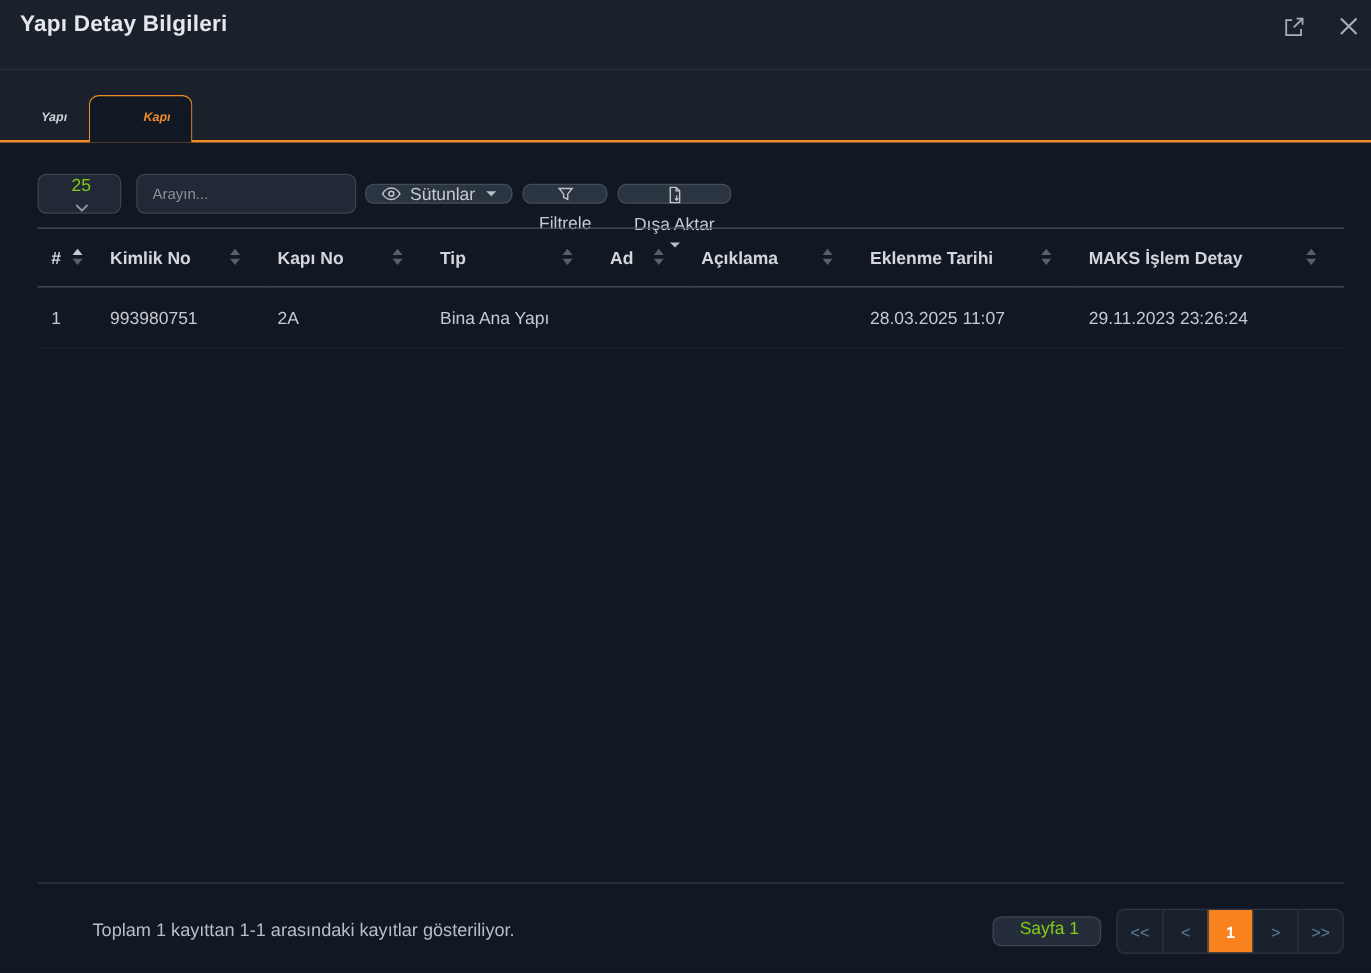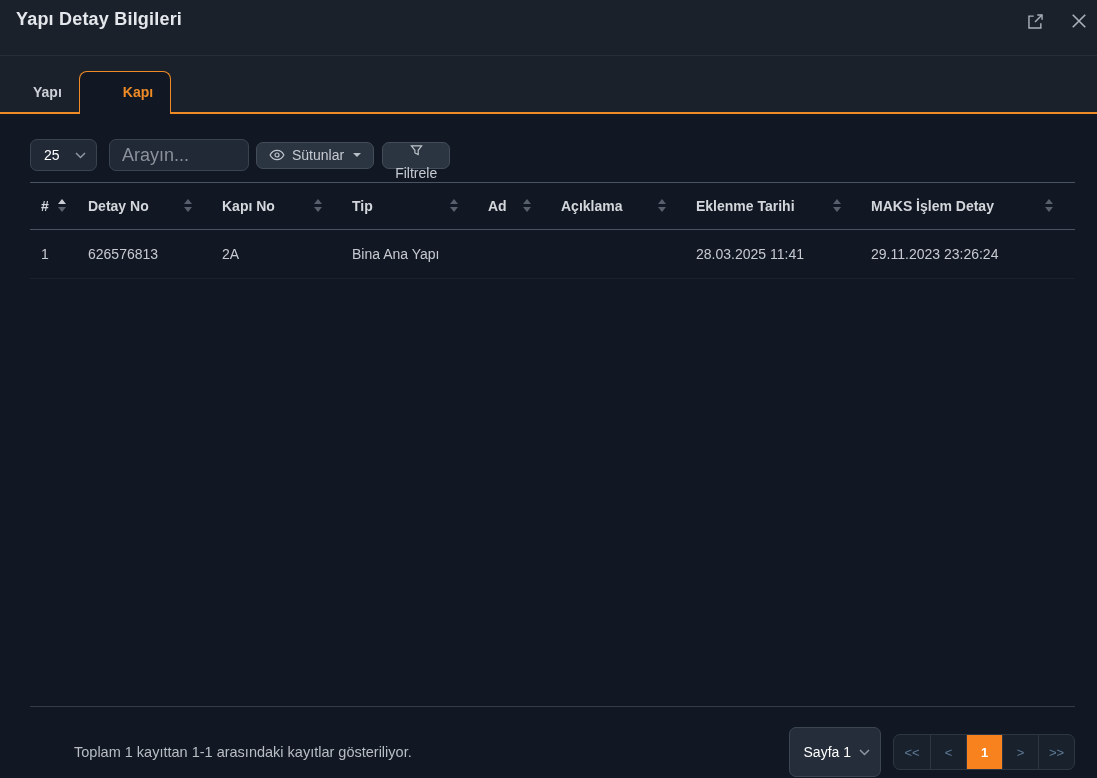--- a/index.html
+++ b/index.html
@@ -29,34 +29,34 @@
   
   .dialog-header{height:56px;border-bottom:1px solid var(--divider);display:flex;justify-content:space-between;align-items:flex-start;padding:9px 8px 0 16px;flex:0 0 auto;gap:48px;}
   .dialog-title{font-size:18px;font-weight:700;color:var(--text-bright);letter-spacing:.2px;}
   .header-icons{display:flex;gap:24px;margin-top:2px;align-items:center;}
   .hicon{display:inline-flex;color:#aab1ba;cursor:pointer;}
   .hicon svg{display:block;}
 
   
   .tabstrip{position:relative;height:58px;display:flex;align-items:flex-end;padding-left:16px;flex:0 0 auto;}
   .tabstrip::after{content:"";position:absolute;left:0;right:0;bottom:0;height:2px;background:var(--orange);}
-  .tab{position:relative;z-index:1;padding:12px 17px 14px;font-size:14px;font-weight:700;color:#ccd1d7;cursor:pointer;}
+  .tab{position:relative;z-index:1;padding:12px 17px 14px;font-size:10px;font-weight:700;color:#ccd1d7;cursor:pointer;font-style:italic;}
   .tab.active{color:var(--orange);background:var(--bg-body);border:1px solid var(--orange);border-bottom:none;border-radius:8px 8px 0 0;z-index:2;padding-left:43px;}
 
   
   .panel-body{flex:1 1 auto;background:var(--bg-body);padding:25px 22px 0 30px;display:flex;flex-direction:column;}
 
   
   .toolbar{display:flex;align-items:center;flex:0 0 auto;}
-  .select{display:inline-flex;align-items:center;justify-content:space-between;background:var(--field-bg);border:1px solid var(--field-border);border-radius:7px;height:32px;color:#ffffff;font-size:14px;cursor:pointer;}
+  .select{display:inline-flex;align-items:center;justify-content:space-between;background:var(--field-bg);border:1px solid var(--field-border);border-radius:7px;height:32px;color:#84cc16;font-size:14px;cursor:pointer;flex-direction:column;}
   .page-size{width:67px;padding:0 10px 0 13px;margin-right:12px;}
   .chev{display:block;}
-  .search{width:140px;height:32px;background:var(--field-bg);border:1px solid var(--field-border);border-radius:7px;color:var(--text);font-size:18px;padding:0 12px;margin-right:7px;font-family:inherit;outline:none;}
+  .search{width:176px;height:32px;background:var(--field-bg);border:1px solid var(--field-border);border-radius:7px;color:var(--text);font-size:12px;padding:0 12px;margin-right:7px;font-family:inherit;outline:none;}
   .search::placeholder{color:#8b929c;}
-  .btn{display:inline-flex;align-items:center;gap:7px;height:27px;padding:0 12px;background:var(--btn-bg);border:1px solid var(--btn-border);border-radius:7px;color:#c6cbd2;font-size:14px;font-family:inherit;cursor:pointer;}
+  .btn{display:inline-flex;align-items:center;gap:7px;height:16px;padding:0 12px;background:var(--btn-bg);border:1px solid var(--btn-border);border-radius:7px;color:#c6cbd2;font-size:14px;font-family:inherit;cursor:pointer;}
   .btn .bicon{display:inline-flex;color:#c0c6cd;}
   .btn + .btn{margin-left:8px;flex-direction:column;}
   .caret{display:inline-block;width:0;height:0;border-left:4px solid transparent;border-right:4px solid transparent;border-top:4px solid #b9bfc7;margin-left:2px;}
   .export{margin-left:auto;}
 
   
   .table-wrap{margin-top:11px;height:525px;border-top:1px solid var(--border-light);border-bottom:1px solid var(--border-mid);flex:0 0 auto;}
   table{width:100%;border-collapse:collapse;table-layout:fixed;}
   th{height:46px;border-bottom:1px solid var(--border-light);font-size:14px;font-weight:700;color:var(--text-head);text-align:left;cursor:pointer;}
   .thi{display:flex;align-items:center;justify-content:space-between;padding:0 22px 0 8px;}
@@ -66,21 +66,21 @@
   .sort .up{border-bottom:5px solid var(--muted-arrow);}
   .sort .down{border-top:5px solid var(--muted-arrow);}
   th.sorted-asc .sort .up{border-bottom-color:#c9cdd3;}
   td{height:49px;font-size:14px;color:#c6cad0;padding-left:8px;border-bottom:1px solid var(--border-row);}
   td:first-child{padding-left:11px;}
 
   
   .footerbar{margin-top:20px;display:flex;justify-content:space-between;align-items:center;flex:0 0 auto;margin-left:44px;}
   .summary{font-size:14.5px;color:#b9bec5;}
   .pager{display:flex;align-items:center;gap:12px;}
-  .page-select{height:50px;min-width:87px;background:#242d39;border:1px solid #3c4653;border-radius:7px;padding:0 10px 0 14px;gap:8px;text-align:right;}
+  .page-select{height:24px;min-width:87px;background:#242d39;border:1px solid #3c4653;border-radius:7px;padding:0 10px 0 14px;gap:8px;text-align:right;}
   .pgroup{display:flex;border:1px solid #2d3743;border-radius:7px;overflow:hidden;background:#19212c;}
   .pgroup button{width:36px;height:34px;border:none;border-left:1px solid #2d3743;background:transparent;color:var(--pg-arrow);font-size:13px;font-family:inherit;cursor:pointer;}
   .pgroup button:first-child{border-left:none;}
   .pgroup button.active{background:var(--orange-bright);color:#ffffff;font-weight:700;}
 </style>
 </head>
 <body>
 
 <div class="dialog">
 
@@ -128,20 +128,31 @@
         <span class="caret"></span>
       </button>
       <button class="btn">
         <span class="bicon">
           <svg width="15" height="15" viewBox="0 0 16 16" fill="none" stroke="currentColor" stroke-width="1.2">
             <path d="M2.5 3h11L9.8 7.8v4.5L6.3 10.6V7.8z"></path>
           </svg>
         </span>
         <span>Filtrele</span>
       </button>
+      <button class="btn export">
+        <span class="bicon">
+          <svg width="15" height="16" viewBox="0 0 16 16" fill="none" stroke="currentColor" stroke-width="1.2">
+            <path d="M4.5 1.5h5l3 3v10h-8z"></path>
+            <path d="M9.5 1.5v3h3"></path>
+            <path d="M10 8.5v4M8.4 10.9 10 12.5l1.6-1.6" stroke-width="1.1"></path>
+          </svg>
+        </span>
+        <span>Dışa Aktar</span>
+        <span class="caret"></span>
+      </button>
     </div>
 
     <div class="table-wrap">
       <table>
         <colgroup>
           <col style="width:50px">
             <col style="width:134px">
             <col style="width:130px">
             <col style="width:136px">
           <col style="width:73px">
@@ -155,21 +166,21 @@
               <div class="thi">
                   <span>#</span>
               <span class="sort">
                     <i class="up"></i>
                     <i class="down"></i>
                   </span>
                 </div>
             </th>
             <th>
               <div class="thi">
-                  <span>Detay No</span>
+                  <span>Kimlik No</span>
               <span class="sort">
                     <i class="up"></i>
                     <i class="down"></i>
                   </span>
                 </div>
             </th>
             <th>
               <div class="thi">
                   <span>Kapı No</span>
               <span class="sort">
@@ -221,26 +232,26 @@
                     <i class="up"></i>
                     <i class="down"></i>
                   </span>
                 </div>
             </th>
           </tr>
         </thead>
         <tbody>
           <tr>
             <td>1</td>
-            <td>626576813</td>
+            <td>993980751</td>
             <td>2A</td>
             <td>Bina Ana Yapı</td>
             <td></td>
             <td></td>
-            <td>28.03.2025 11:41</td>
+            <td>28.03.2025 11:07</td>
             <td>29.11.2023 23:26:24</td>
           </tr>
         </tbody>
       </table>
     </div>
 
     <div class="footerbar">
       <div class="summary">Toplam 1 kayıttan 1-1 arasındaki kayıtlar gösteriliyor.</div>
       <div class="pager">
         <div class="select page-select">

